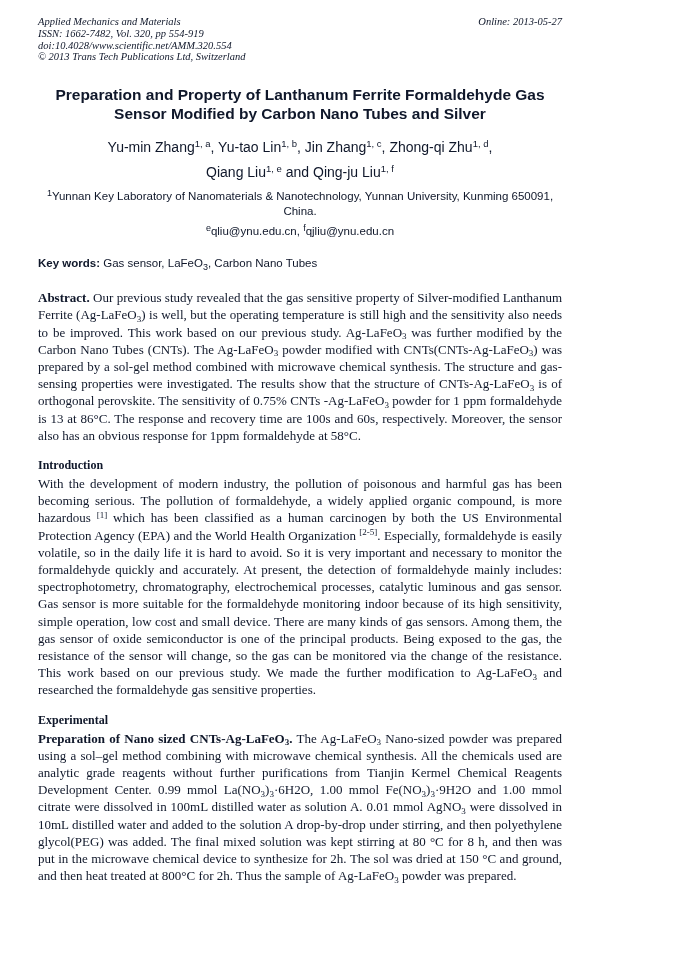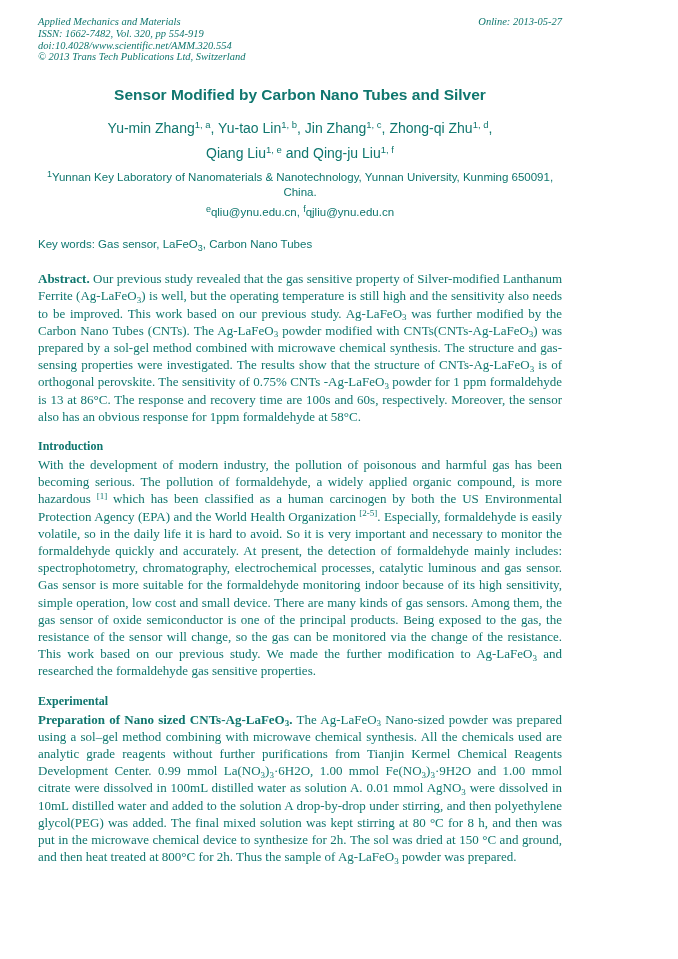--- a/index.html
+++ b/index.html
@@ -1,18 +1,18 @@
 <!DOCTYPE html>
 <html><head>
 <meta charset="utf-8">
 <style>
   html, body { margin: 0; padding: 0; background: #fff; }
   .page {
     width: 600px; height: 959px; box-sizing: border-box;
-    padding: 16px 38px 0 38px; background: #ffffff; color: #0f766e;
+    padding: 16px 38px 0 38px; background: #ffffff; color: #0f172a;
     position: relative; overflow: hidden;
   }
   
   .hdr {
     display: flex; justify-content: space-between; align-items: flex-start;
     font-family: "Liberation Serif", "DejaVu Serif", serif;
     font-style: italic; font-size: 10.5px; line-height: 11.8px;
   }
   .hdr-right { white-space: nowrap; }
   
@@ -31,21 +31,21 @@
     font-family: Liberation Sans, sans-serif;
     font-size: 11.5px; line-height: 15px;
   }
   .affil { margin-top: 4px; }
   .emails { margin-top: 5px; }
   .keywords {
     margin-top: 17px;
     font-family: "Liberation Sans", "DejaVu Sans", sans-serif;
     font-size: 11.5px; line-height: 15px;
   }
-  .kw-label { font-weight: normal; }
+  .kw-label { font-weight: bold; }
   
   .para {
     margin: 18px 0 0 0; text-align: justify;
     font-family: "Liberation Serif", "DejaVu Serif", serif;
     font-size: 13px; line-height: 17.2px;
   }
   .section-heading {
     margin: 13px 0 0 0;
     font-family: "Liberation Serif", "DejaVu Serif", serif;
     font-weight: bold; font-size: 12px; line-height: 17px;
@@ -69,20 +69,21 @@
     <div class="hdr-left">
       <div>Applied Mechanics and Materials</div>
       <div>ISSN: 1662-7482, Vol. 320, pp 554-919</div>
       <div>doi:10.4028/www.scientific.net/AMM.320.554</div>
       <div>© 2013 Trans Tech Publications Ltd, Switzerland</div>
     </div>
     <div class="hdr-right">Online: 2013-05-27</div>
   </div>
 
   <div class="title">
+    <div>Preparation and Property of Lanthanum Ferrite Formaldehyde Gas</div>
     <div>Sensor Modified by Carbon Nano Tubes and Silver</div>
   </div>
 
   <div class="authors">
     <div>Yu-min Zhang<sup>1, a</sup>, Yu-tao Lin<sup>1, b</sup>, Jin Zhang<sup>1, c</sup>, Zhong-qi Zhu<sup>1, d</sup>,</div>
     <div>Qiang Liu<sup>1, e</sup> and Qing-ju Liu<sup>1, f</sup></div>
   </div>
 
   <div class="affil"><sup>1</sup>Yunnan Key Laboratory of Nanomaterials &amp; Nanotechnology, Yunnan University, Kunming 650091, China.</div>
 

